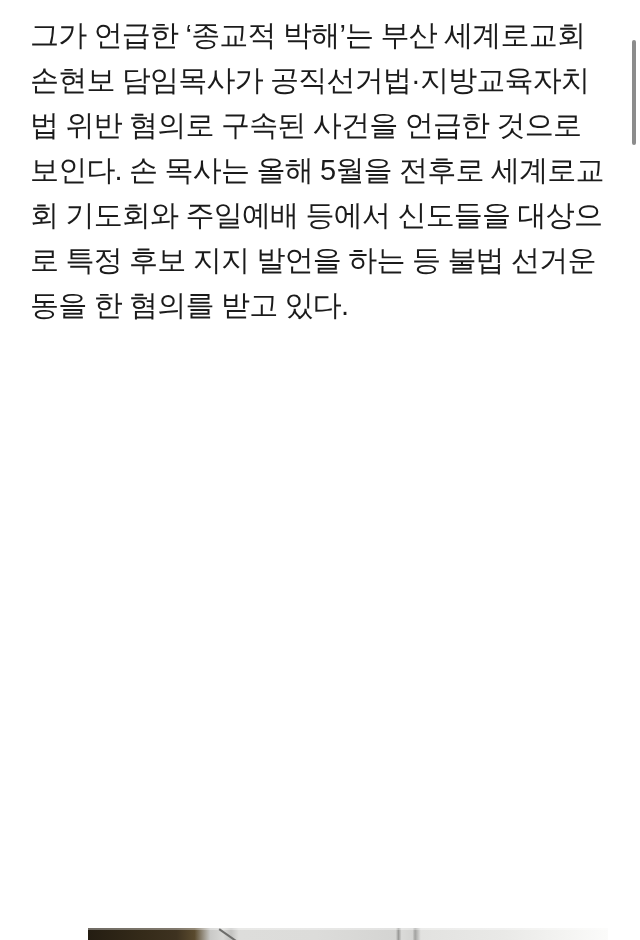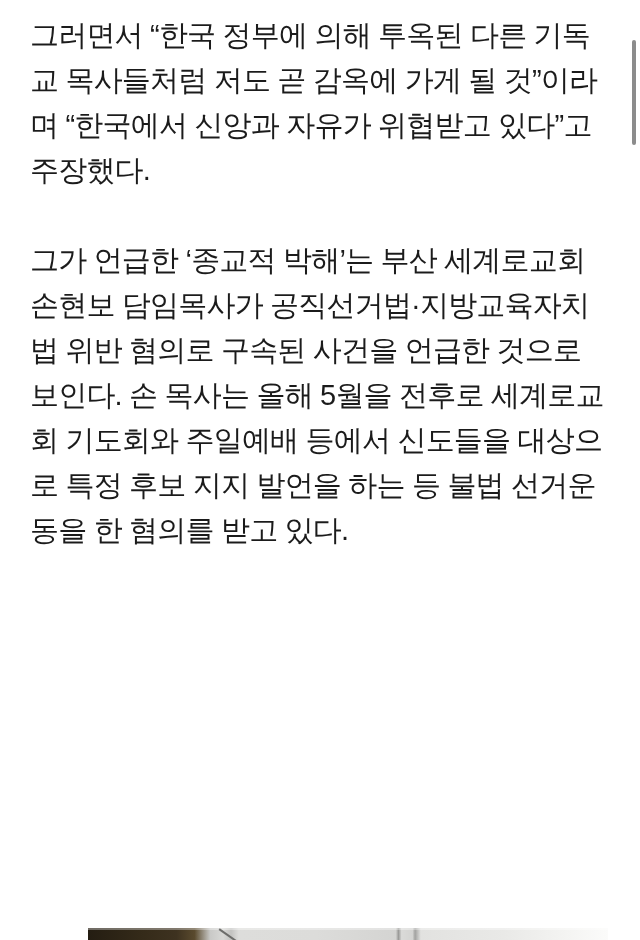--- a/index.html
+++ b/index.html
@@ -81,21 +81,20 @@
     width: 2px;
     height: 24px;
     background: #6d6d6b;
     transform: rotate(-55deg);
   }
 </style>
 </head>
 <body>
 
 <main class="article-body">
-  <p class="para">그러면서 “한국 정부에 의해 투옥된 다른 기독교 목사들처럼 저도 곧 감옥에 가게 될 것”이라며 “한국에서 신앙과 자유가 위협받고 있다”고 주장했다.</p>
   <p class="para">그가 언급한 ‘종교적 박해’는 부산 세계로교회 손현보 담임목사가 공직선거법·지방교육자치법 위반 혐의로 구속된 사건을 언급한 것으로 보인다. 손 목사는 올해 5월을 전후로 세계로교회 기도회와 주일예배 등에서 신도들을 대상으로 특정 후보 지지 발언을 하는 등 불법 선거운동을 한 혐의를 받고 있다.</p>
 </main>
 
 <div class="scrollbar-thumb"></div>
 
 <figure class="photo-strip" style="margin:0;">
   <span class="diagonal-line"></span>
 </figure>
 
 </body></html>

